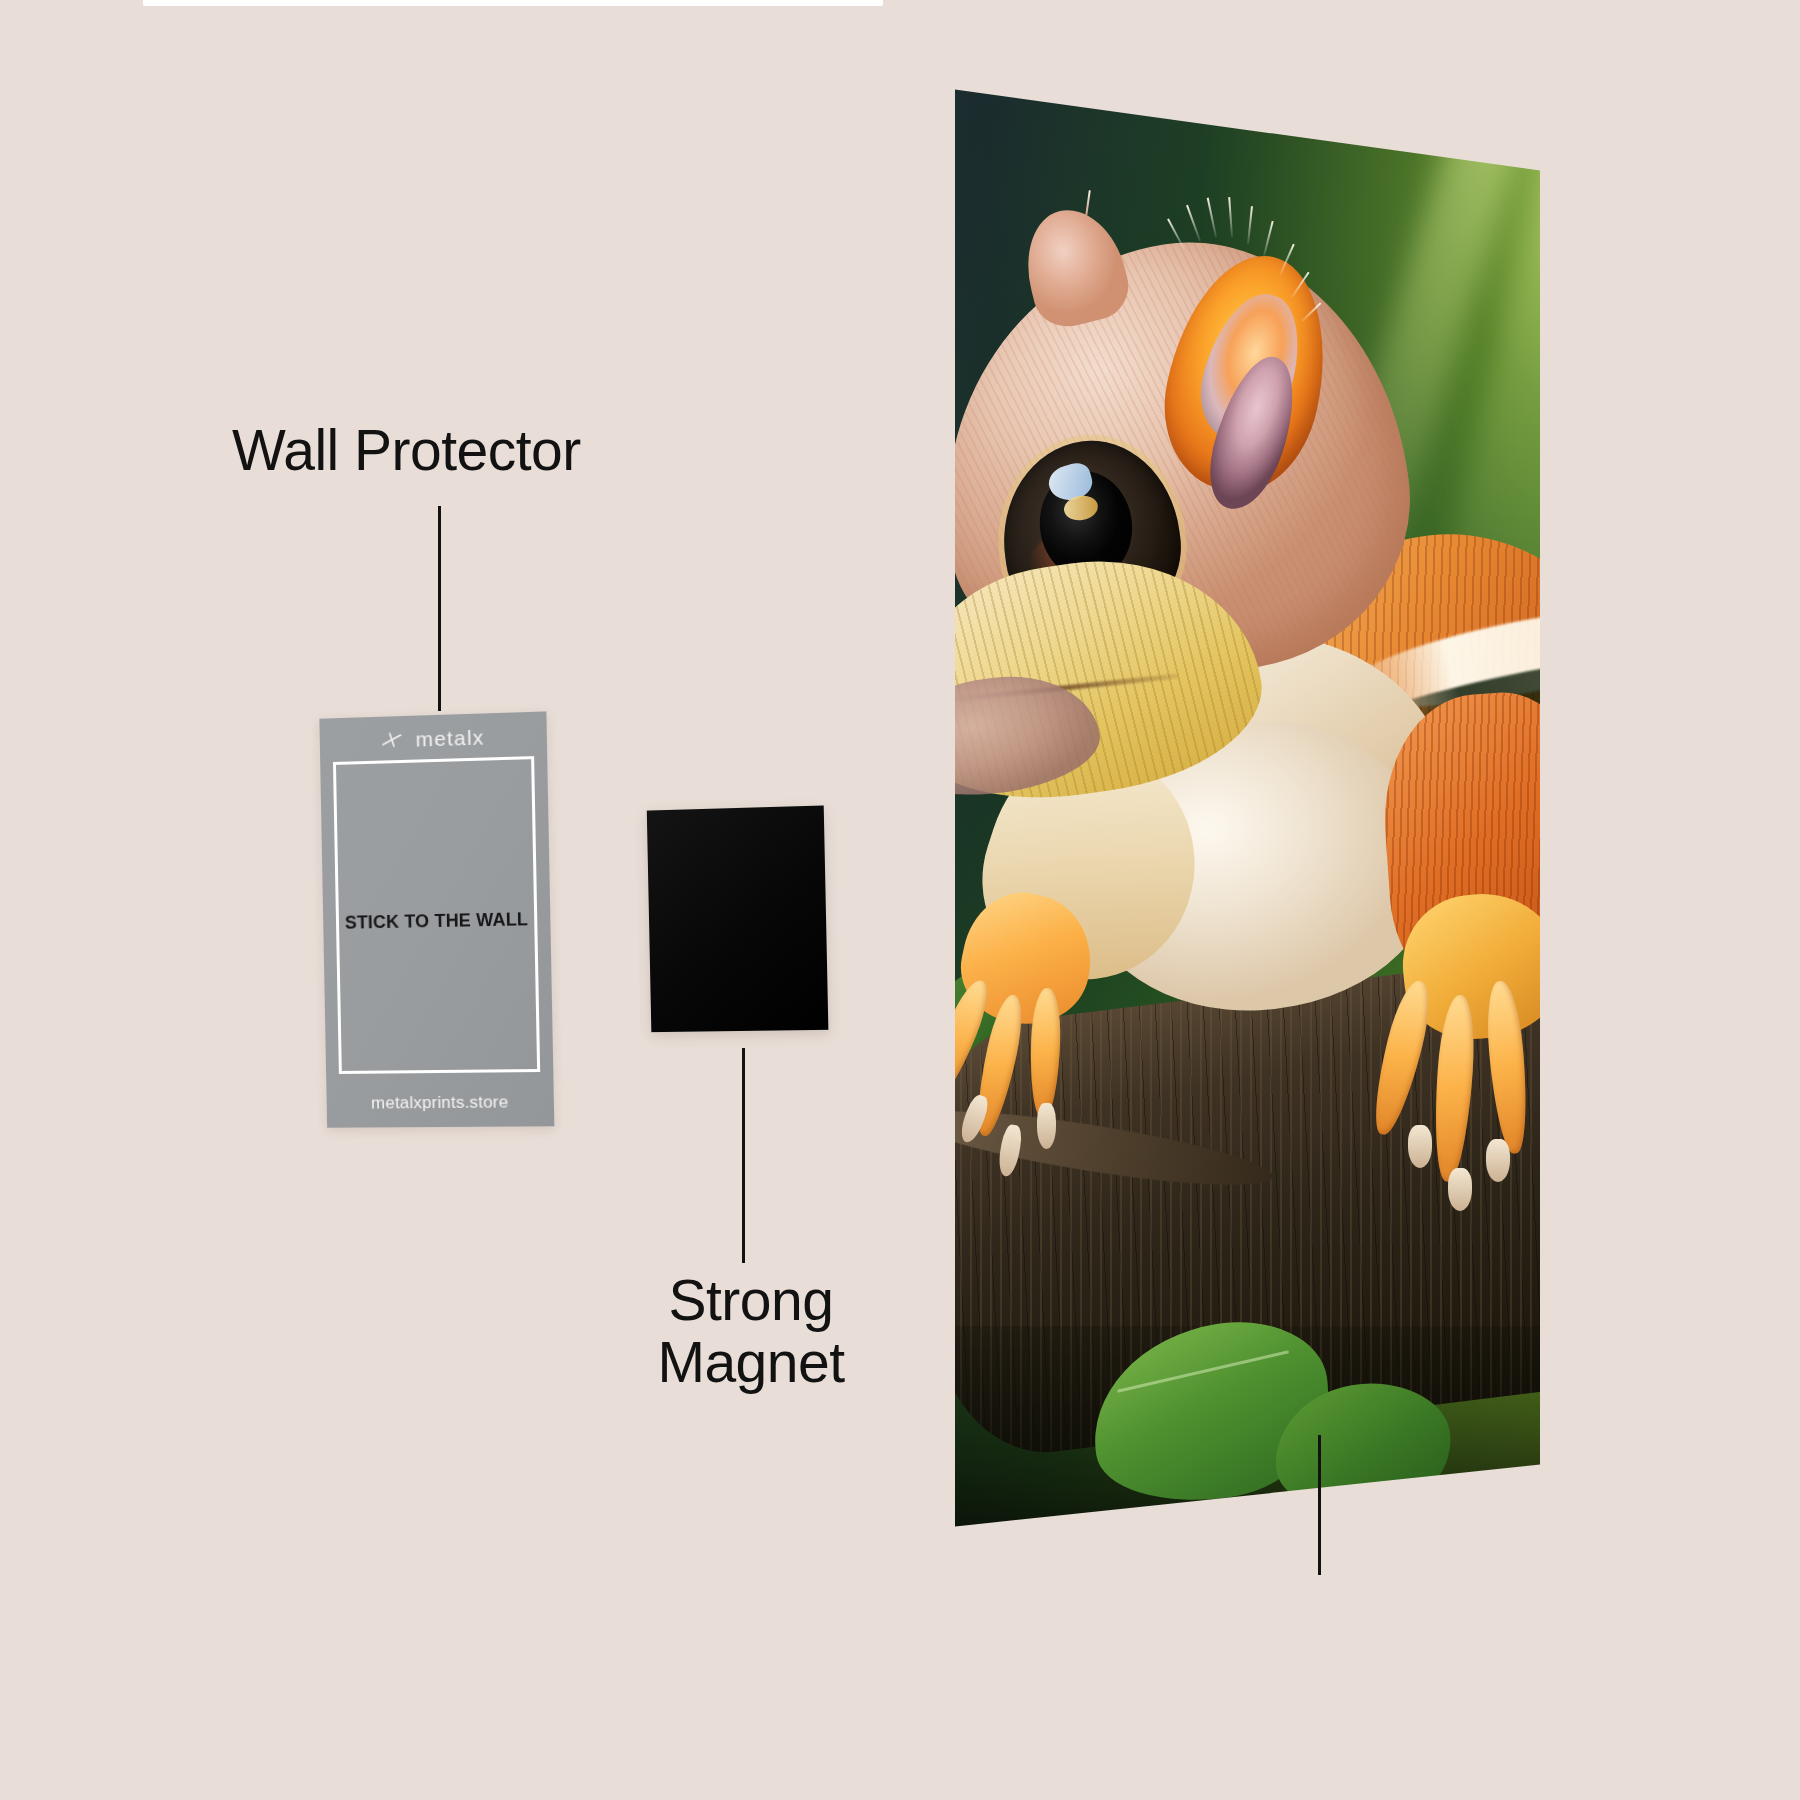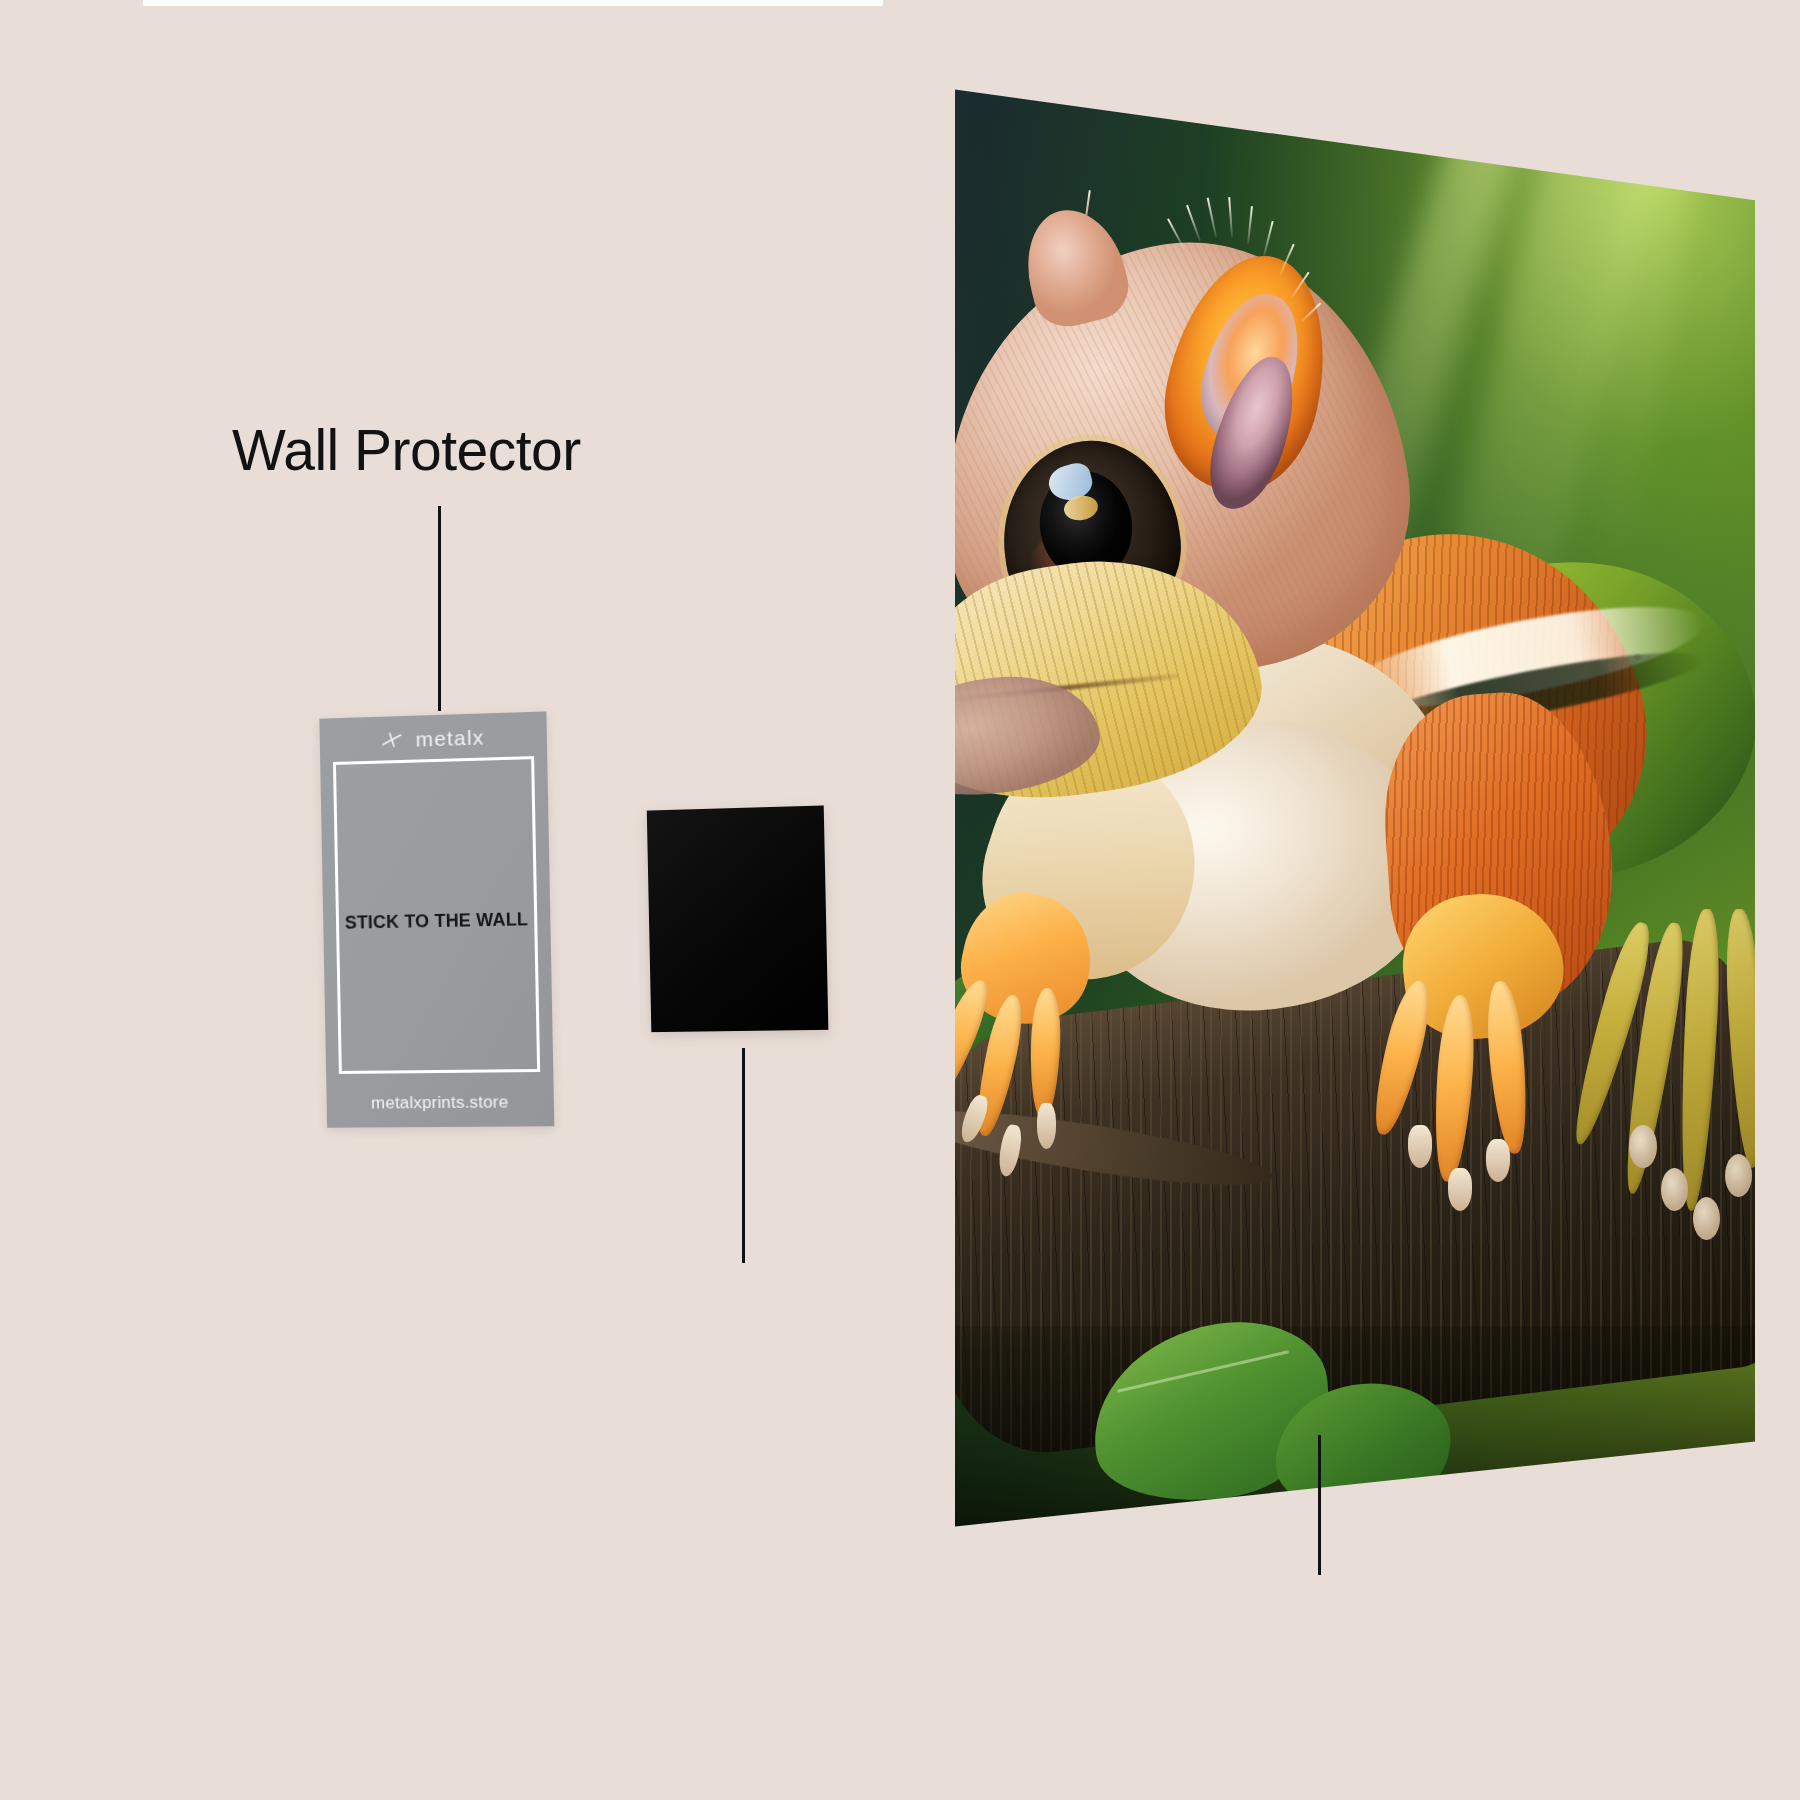--- a/index.html
+++ b/index.html
@@ -2,21 +2,21 @@
 <html><head>
 <meta charset="utf-8">
 <style>
   html, body {
     margin: 0;
     padding: 0;
     background: #e9ded7;
   }
   #stage {
     position: relative;
-    width: 1800px;
+    width: 1540px;
     height: 1800px;
     background: #e9ded7;
     overflow: hidden;
     font-family: "Liberation Sans", sans-serif;
   }
 
   
   .top-strip {
     position: absolute;
     left: 143px;
@@ -528,20 +528,22 @@
       </svg>
       <span class="logo-text">metalx</span>
     </div>
     <div id="wall-protector-inner-border"></div>
     <div id="wall-protector-cta">STICK TO THE WALL</div>
     <div id="wall-protector-url">metalxprints.store</div>
   </div>
 
   <div id="magnet"></div>
   <div class="leader" id="leader-strong-magnet"></div>
+  <div class="callout-label" id="label-strong-magnet">Strong
+Magnet</div>
 
   <div id="metal-poster">
     <div class="poster-art">
       <div class="art-bg"></div>
       <div class="art-ray" id="ray-1"></div>
       <div class="art-ray" id="ray-2"></div>
       <div class="art-ray" id="ray-3"></div>
 
       <div class="creature">
 

